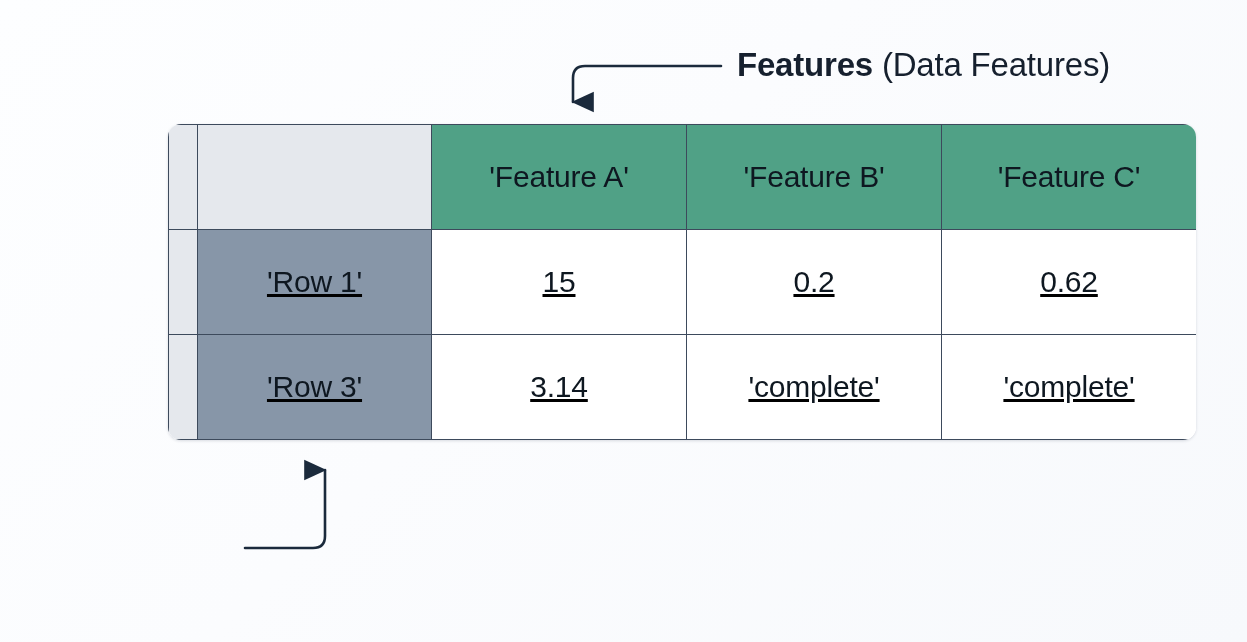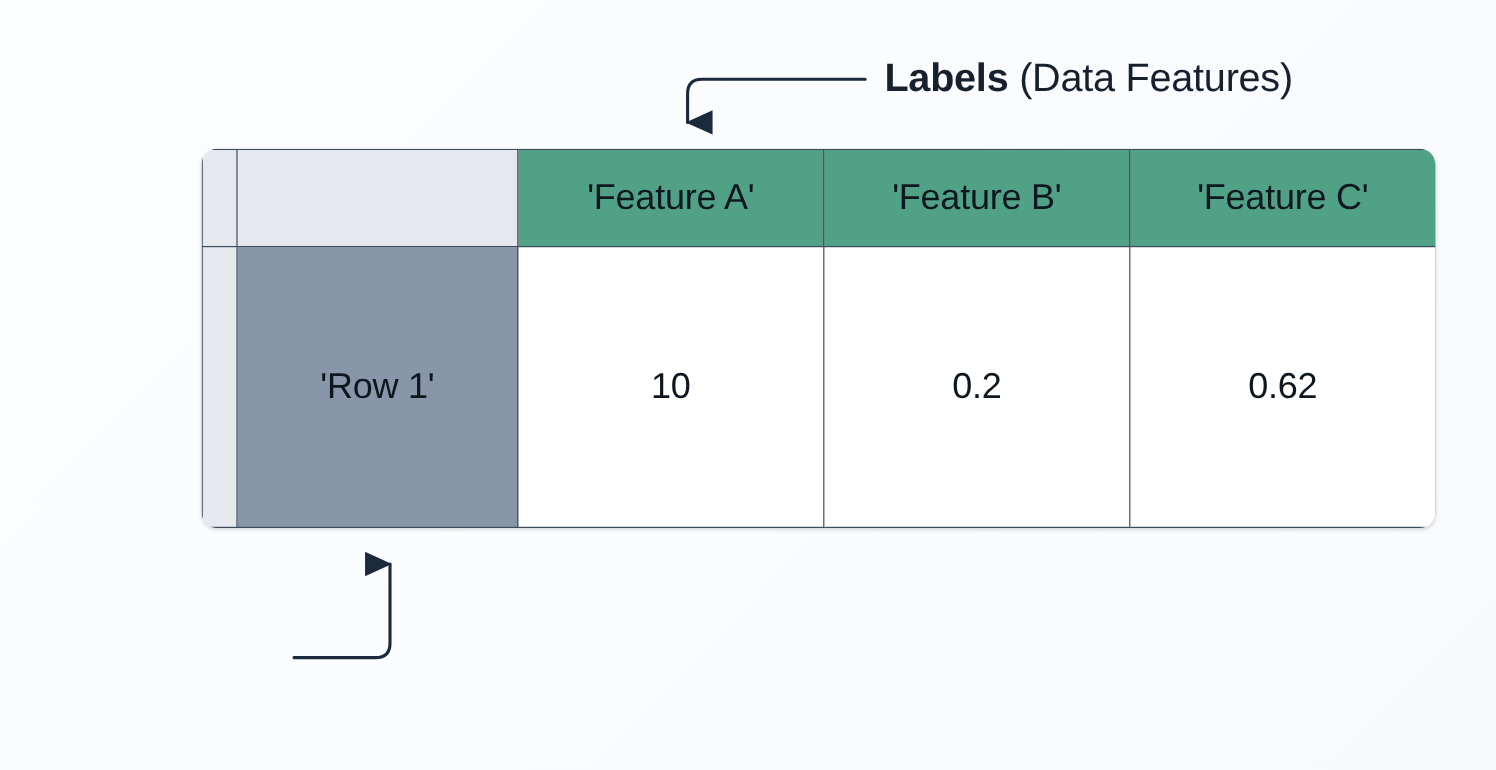--- a/index.html
+++ b/index.html
@@ -80,31 +80,31 @@
     border-collapse: collapse;
     table-layout: fixed;
     background: #ffffff;
   }
   table.df col.c-corner   { width: 29px; }
   table.df col.c-index    { width: 234px; }
   table.df col.c-feat     { width: 255px; }
 
   table.df th, table.df td {
     border: 1px solid #3d4a5c;
-    padding: 0;
+    padding: 12px;
     text-align: center;
     vertical-align: middle;
     font-size: 30px;
     color: #0e1720;
     font-weight: 400;
     letter-spacing: -0.2px;
   }
 
   table.df thead th { height: 80px; }
-  table.df tbody tr { height: 78px; }
+  table.df tbody tr { height: 78px; text-decoration: underline; }
 
   .corner-cell { background: #e5e8ed; }
   .index-head  { background: #e5e8ed; }
 
   .col-head {
     background: #50a186;
     color: #ffffff;
     font-weight: 700;
     font-size: 31px;
     letter-spacing: -0.3px;
@@ -139,21 +139,21 @@
         <path d="M0.6,0 L8.4,0 L4.5,8.6 Z" fill="#1b2a3c"></path>
       </marker>
     </defs>
 
     <path d="M 721 66 L 585 66 Q 573 66 573 78 L 573 102" fill="none" stroke="#1b2a3c" stroke-width="2.6" stroke-linecap="round" marker-end="url(#arrowhead-down)"></path>
 
     <path d="M 245 548 L 313 548 Q 325 548 325 536 L 325 470" fill="none" stroke="#1b2a3c" stroke-width="2.6" stroke-linecap="round" marker-end="url(#arrowhead-up)"></path>
   </svg>
 
   <div class="annot-label" id="columns-label">
-    <span class="annot-strong">Labels</span><span class="annot-regular"> (Data Features)</span>
+    <span class="annot-strong">Features</span><span class="annot-regular"> (Data Features)</span>
   </div>
 
 
   <div id="table-wrap">
     <table class="df">
       <colgroup>
         <col class="c-corner">
         <col class="c-index">
         <col class="c-feat">
         <col class="c-feat">
@@ -165,21 +165,28 @@
           <th class="index-head"></th>
           <th class="col-head">'Feature A'</th>
           <th class="col-head">'Feature B'</th>
           <th class="col-head">'Feature C'</th>
         </tr>
       </thead>
       <tbody>
         <tr>
           <td class="row-corner"></td>
           <td class="index-cell">'Row 1'</td>
-          <td class="data-cell">10</td>
+          <td class="data-cell">15</td>
           <td class="data-cell">0.2</td>
           <td class="data-cell">0.62</td>
+        </tr>
+        <tr>
+          <td class="row-corner"></td>
+          <td class="index-cell">'Row 3'</td>
+          <td class="data-cell">3.14</td>
+          <td class="data-cell">'complete'</td>
+          <td class="data-cell">'complete'</td>
         </tr>
       </tbody>
     </table>
   </div>
 
 </div>
 
 </body></html>

